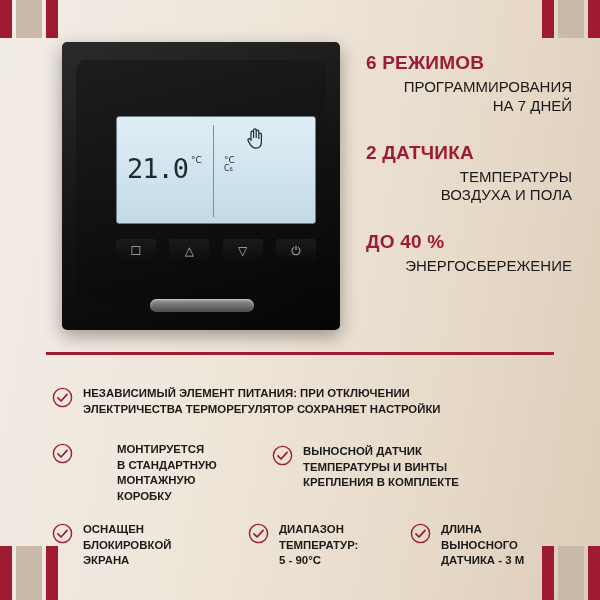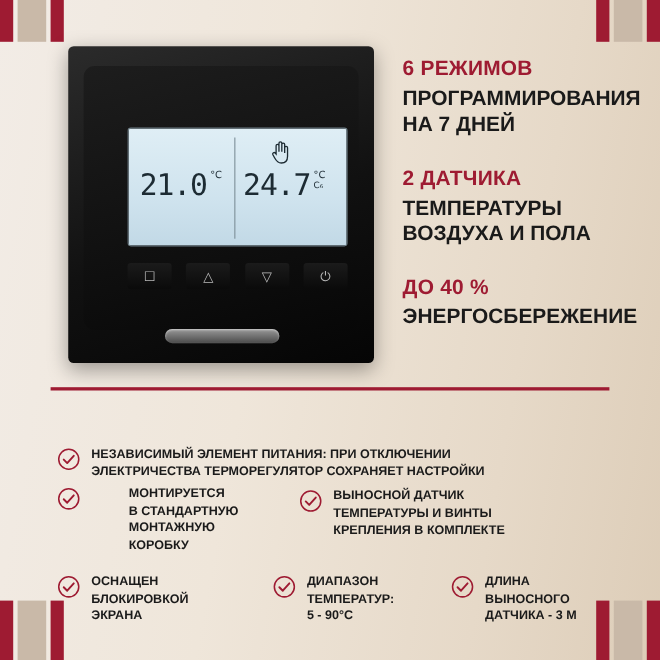--- a/index.html
+++ b/index.html
@@ -127,23 +127,24 @@
   .feature-block { margin-bottom: 26px; }
   .feature-head {
     color: #9e1b32;
     font-size: 19px;
     font-weight: bold;
     letter-spacing: 0.2px;
     margin-bottom: 4px;
   }
   .feature-sub {
     color: #1a1a1a;
-    font-size: 19px;
-    font-weight: bold;
+    font-size: 15px;
+    font-weight: normal;
     line-height: 1.25;
+    text-align: right;
   }
 
   
   .hr {
     position: absolute;
     left: 46px; top: 352px;
     width: 508px; height: 3px;
     background: #9e1b32;
   }
 
@@ -158,21 +159,21 @@
     flex: 0 0 auto;
     width: 21px; height: 21px;
     margin-top: 1px;
   }
   .check-text {
     color: #1a1a1a;
     font-size: 11.4px;
     font-weight: bold;
     line-height: 1.38;
   }
-  .row-wide { left: 52px; top: 406px; width: 500px; }
+  .row-wide { left: 52px; top: 386px; width: 500px; }
   .col-a { left: 52px; top: 442px; width: 200px; gap: 44px; }
   .col-b { left: 272px; top: 444px; width: 250px; }
   .col-c { left: 52px; top: 522px; width: 175px; }
   .col-d { left: 248px; top: 522px; width: 160px; }
   .col-e { left: 410px; top: 522px; width: 150px; }
 </style>
 </head>
 <body>
 
 <div id="page">
@@ -199,21 +200,20 @@
         <svg class="hand-icon" viewBox="0 0 20 22">
           <path d="M6 13 V5.5 a1.3 1.3 0 0 1 2.6 0 V11 V3.2 a1.3 1.3 0 0 1 2.6 0 V11 V4.4 a1.3 1.3 0 0 1 2.6 0 V12 V7.4 a1.3 1.3 0 0 1 2.6 0 V15 c0 4-2.4 6.2-5.6 6.2 C7.4 21.2 6 19 4.6 16.4 L3 13.4 a1.3 1.3 0 0 1 2.2-1.3 Z" fill="none" stroke="#1d2b33" stroke-width="1.2"></path>
         </svg>
 
         <div class="temp-left">
           <span class="big-num">21.0</span>
           <span class="unit">°C</span>
         </div>
 
         <div class="temp-right">
-          <span class="big-num">24.7</span>
           <span class="unit">
             <span>°C</span>
             <small>C₆</small>
           </span>
         </div>
       </div>
 
       <div class="buttons">
         <div class="btn">☐</div>
         <div class="btn">△</div>

